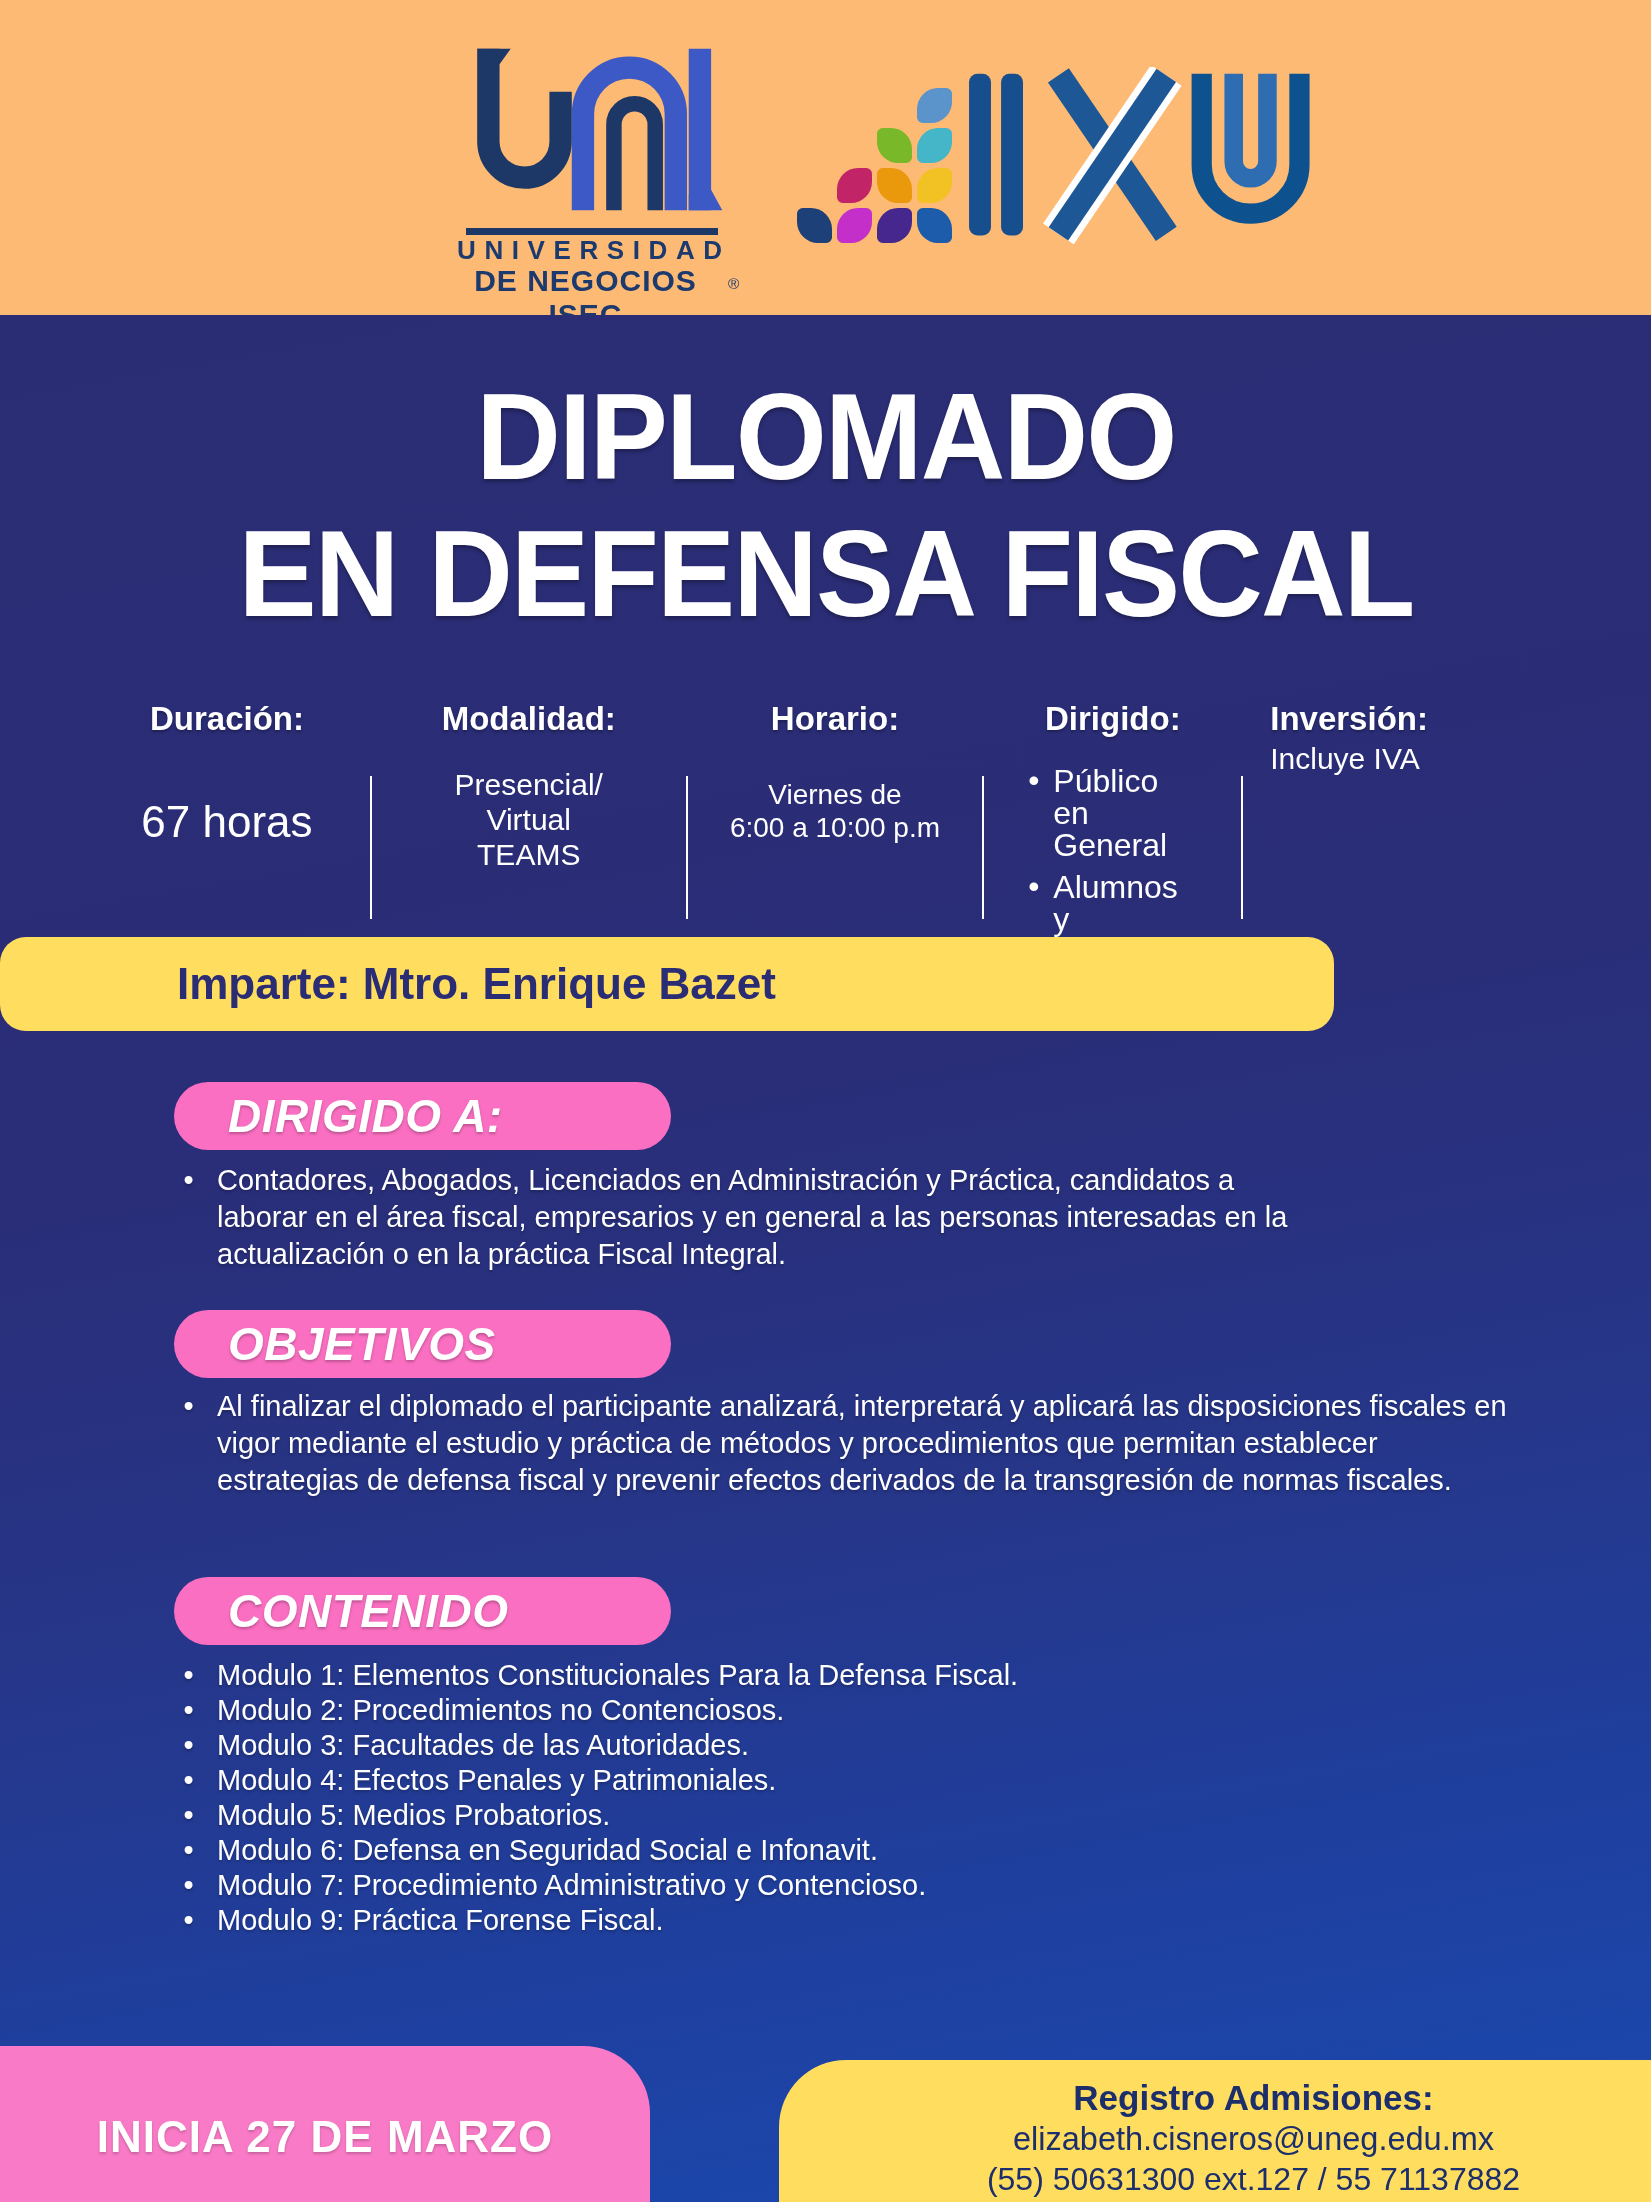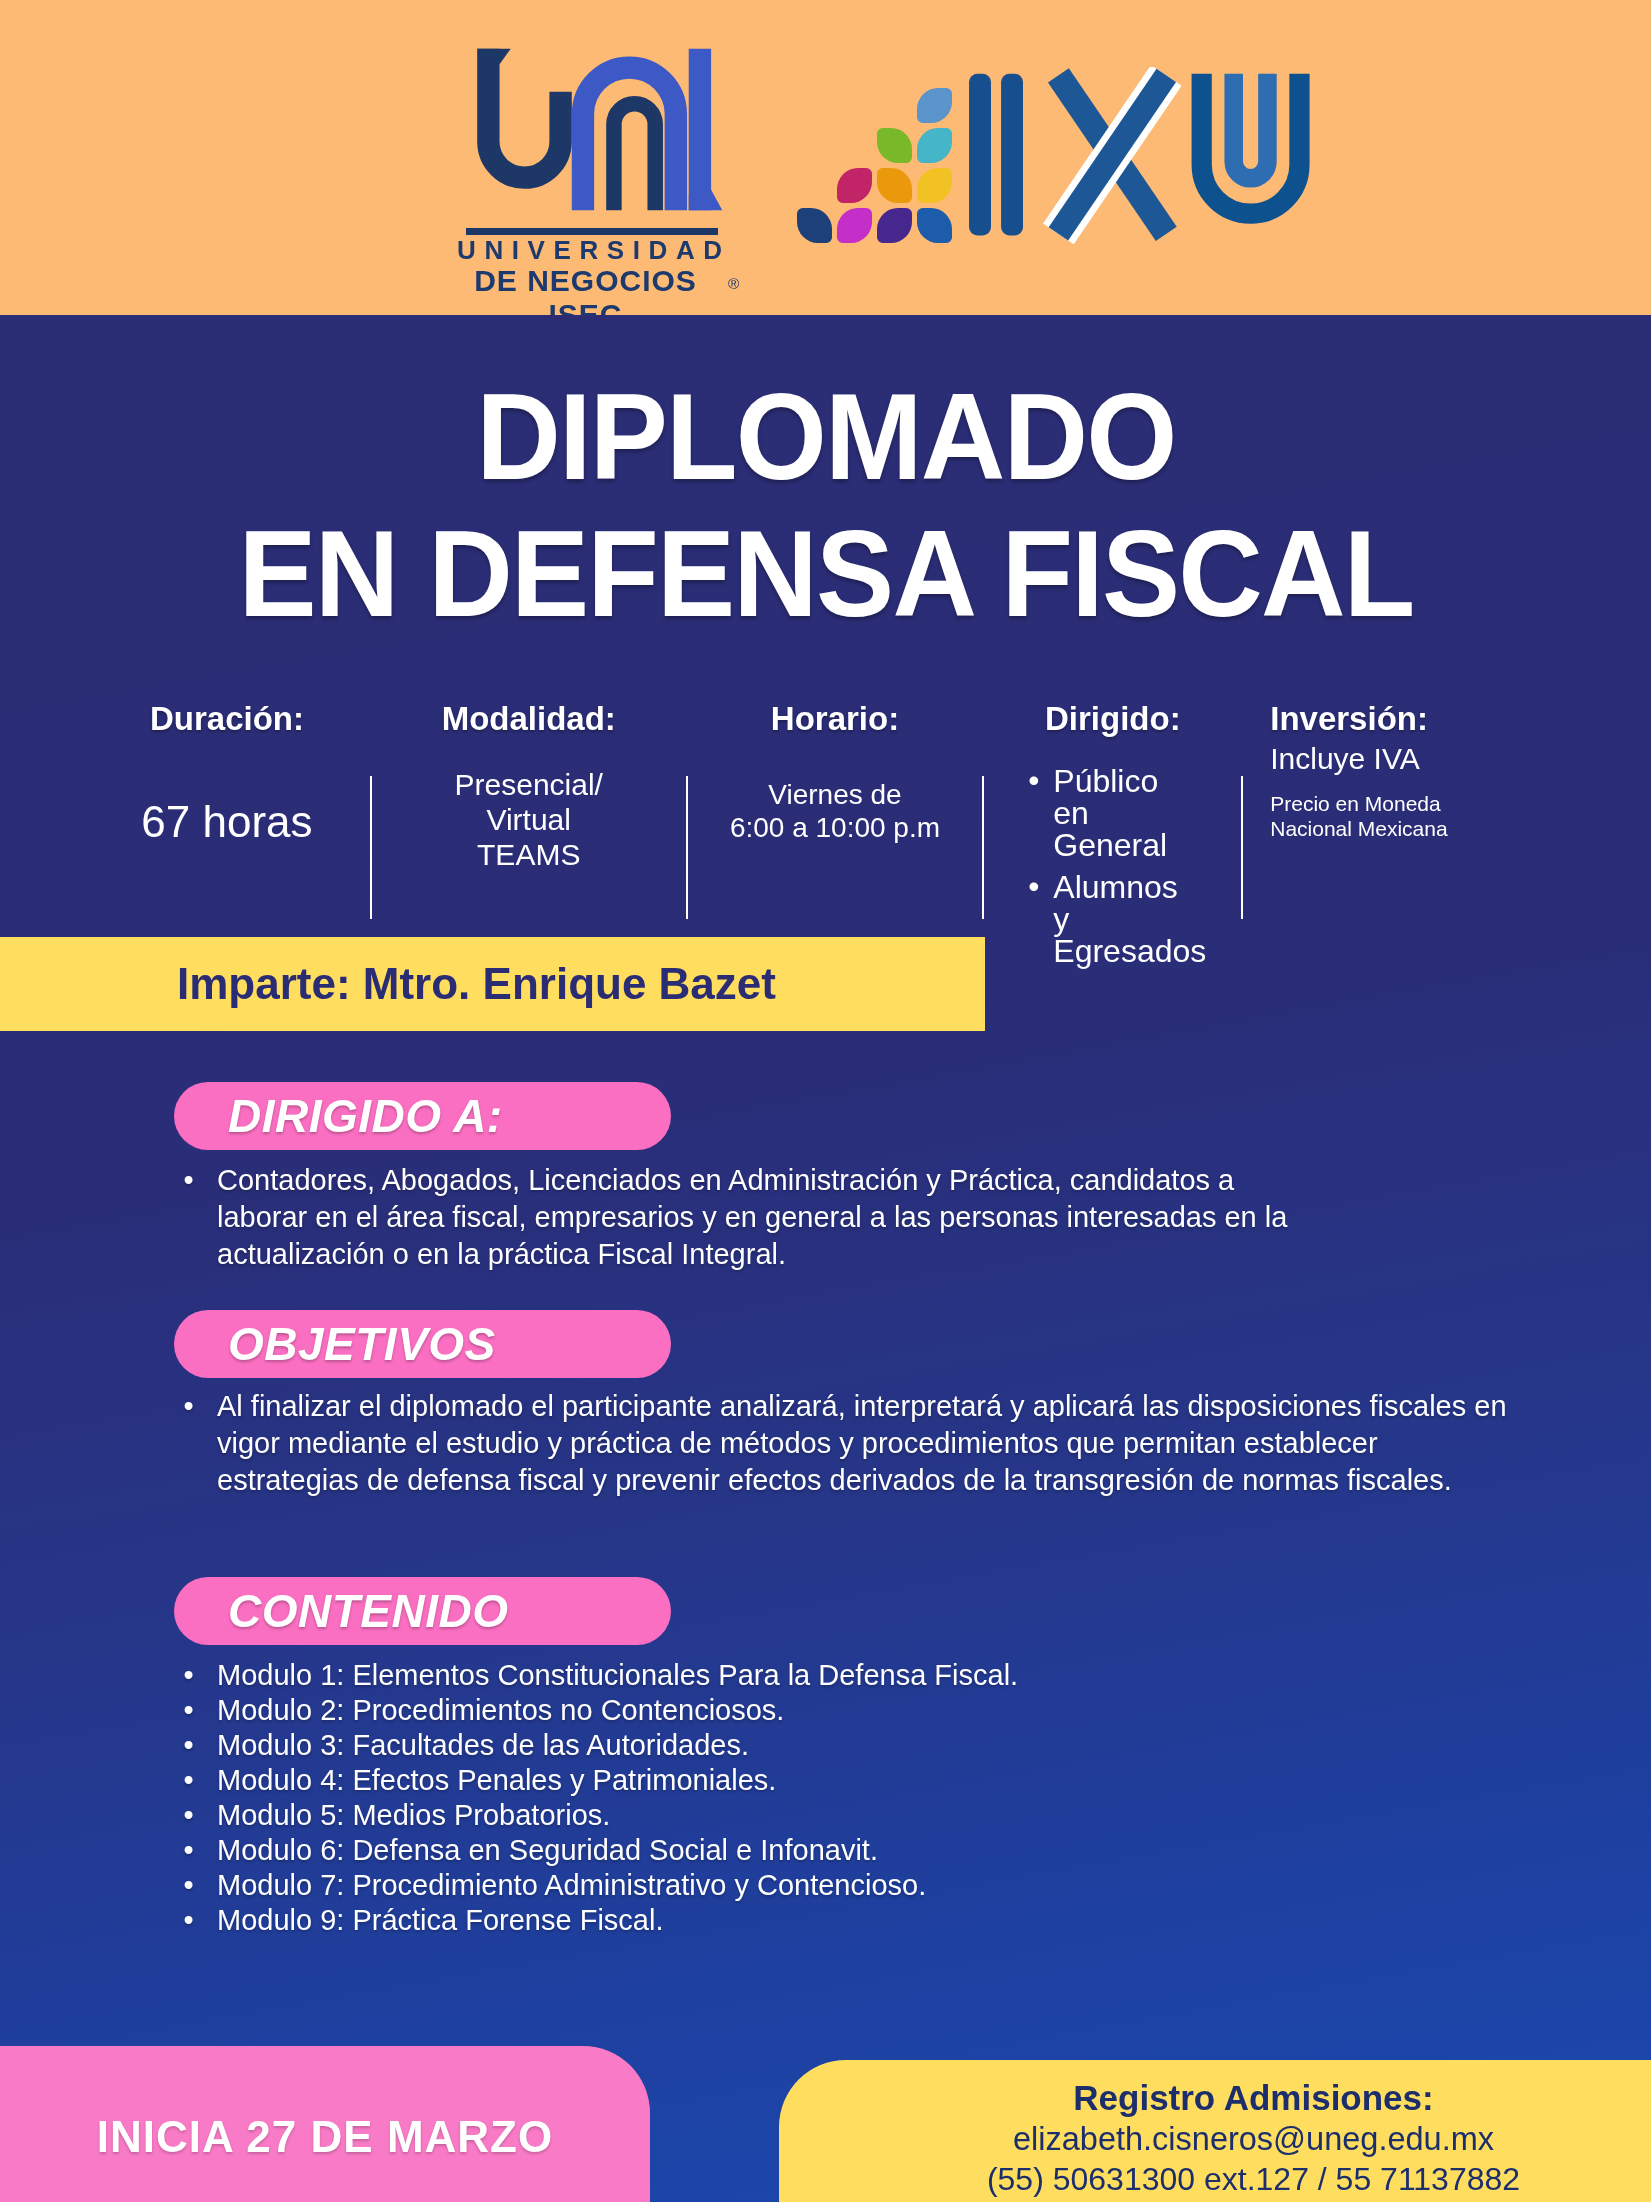--- a/index.html
+++ b/index.html
@@ -42,21 +42,21 @@
   .modalidad-value{font-size:30px;line-height:35px;margin-top:29px;}
   .horario-value{font-size:28px;line-height:33px;margin-top:40px;}
   .dirigido-list{margin:27px 0 0 44px;padding:0;text-align:left;width:172px;font-size:32px;line-height:32px;list-style:none;}
   .dirigido-list li{position:relative;padding-left:25px;margin-bottom:9.6px;}
   .dirigido-list li::before{content:"•";position:absolute;left:0;top:-1px;}
   .inv-price{font-size:44px;font-weight:bold;margin-top:21px;text-shadow:0 1.9px 2.9px rgba(0,0,0,.3);}
   .inv-includes{font-size:30px;margin-top:3.8px;}
   .inv-fine{font-size:21px;line-height:25px;margin-top:15.3px;}
 
   
-  .imparte{position:absolute;left:0;top:937px;width:985px;height:94px;background:#fedd5f;}
+  .imparte{position:absolute;left:0;top:937px;width:1334px;height:94px;background:#fedd5f;border-radius:26px;}
   .imparte span{position:absolute;left:177px;top:0;line-height:94px;font-size:44px;font-weight:bold;color:#2b2d74;}
 
   
   .pill{position:absolute;left:174px;width:497px;height:68px;border-radius:34px;background:#fb6fc2;
         box-sizing:border-box;padding-left:54px;display:flex;align-items:center;
         color:#fff;font-weight:bold;font-size:46px;letter-spacing:0.5px;text-shadow:0 1.9px 2.9px rgba(0,0,0,.25);font-style:italic;}
   .pill-dirigido{top:1082px;}
   .pill-objetivos{top:1310px;}
   .pill-contenido{top:1577px;}
 
@@ -159,24 +159,20 @@
       <div class="info-label">Dirigido:</div>
       <ul class="dirigido-list">
         <li>Público en General</li>
         <li>Alumnos y Egresados</li>
       </ul>
     </div>
     <div class="divider"></div>
     <div class="info-col col-inversion">
       <div class="info-label">Inversión:</div>
       <div class="inv-includes">Incluye IVA</div>
-      <div class="inv-fine">
-        <div>Precio en Moneda</div>
-        <div>Nacional Mexicana</div>
-      </div>
     </div>
   </div>
 
   <div class="imparte">
     <span>Imparte: Mtro. Enrique Bazet</span>
   </div>
 
   <div class="pill pill-dirigido">DIRIGIDO A:</div>
   <ul class="para para-dirigido">
     <li>Contadores, Abogados, Licenciados en Administración y Práctica, candidatos a laborar en el área fiscal, empresarios y en general a las personas interesadas en la actualización o en la práctica Fiscal Integral.</li>

